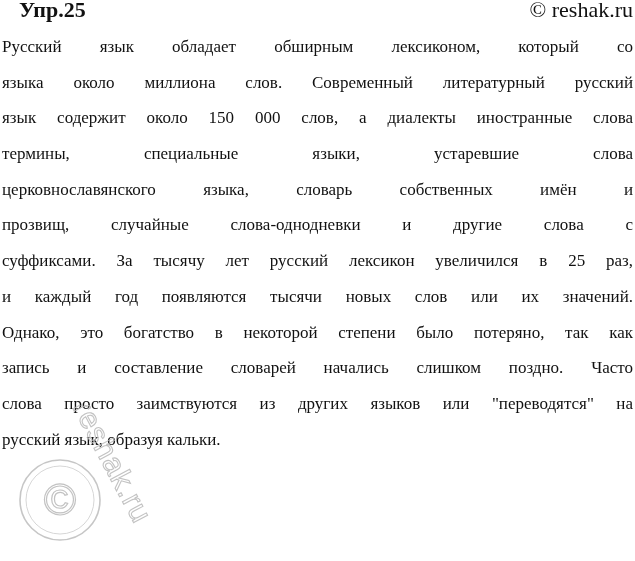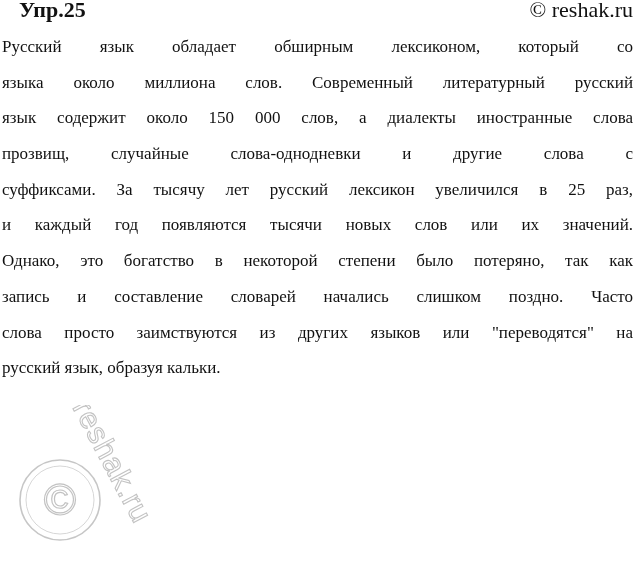--- a/index.html
+++ b/index.html
@@ -71,20 +71,22 @@
 
 <div class="header">
   <span class="ex-title">Упр.25</span>
   <span class="copyright">© reshak.ru</span>
 </div>
 
 <div class="body-text">
   <div class="line">Русский язык обладает обширным лексиконом, который со</div>
   <div class="line">языка около миллиона слов. Современный литературный русский</div>
   <div class="line">язык содержит около 150 000 слов, а диалекты иностранные слова</div>
+  <div class="line">термины, специальные языки, устаревшие слова</div>
+  <div class="line">церковнославянского языка, словарь собственных имён и</div>
   <div class="line">прозвищ, случайные слова-однодневки и другие слова с</div>
   <div class="line">суффиксами. За тысячу лет русский лексикон увеличился в 25 раз,</div>
   <div class="line">и каждый год появляются тысячи новых слов или их значений.</div>
   <div class="line">Однако, это богатство в некоторой степени было потеряно, так как</div>
   <div class="line">запись и составление словарей начались слишком поздно. Часто</div>
   <div class="line">слова просто заимствуются из других языков или "переводятся" на</div>
   <div class="line last">русский язык, образуя кальки.</div>
 </div>
 
 <svg class="watermark" viewBox="0 0 150 150" xmlns="http://www.w3.org/2000/svg">

